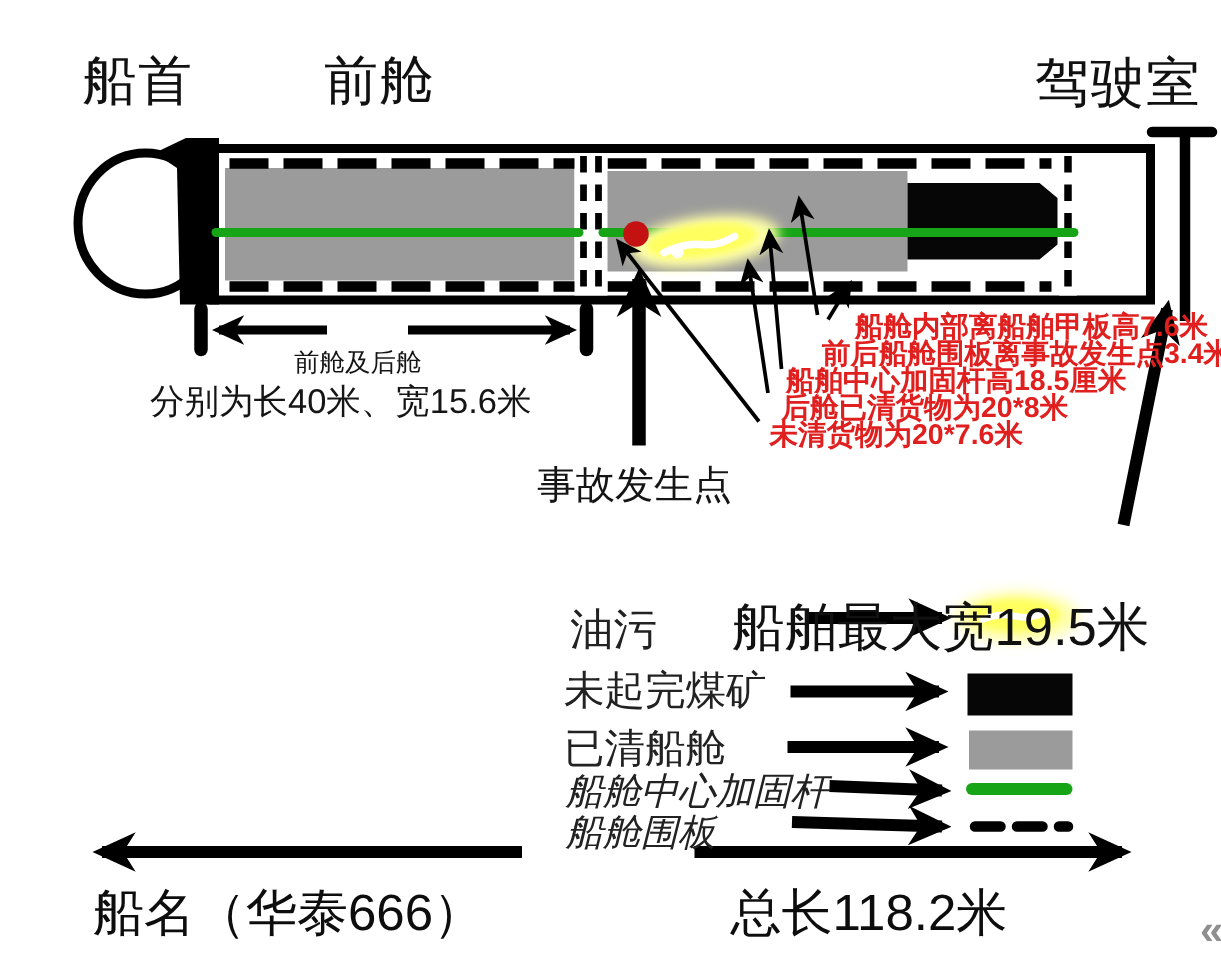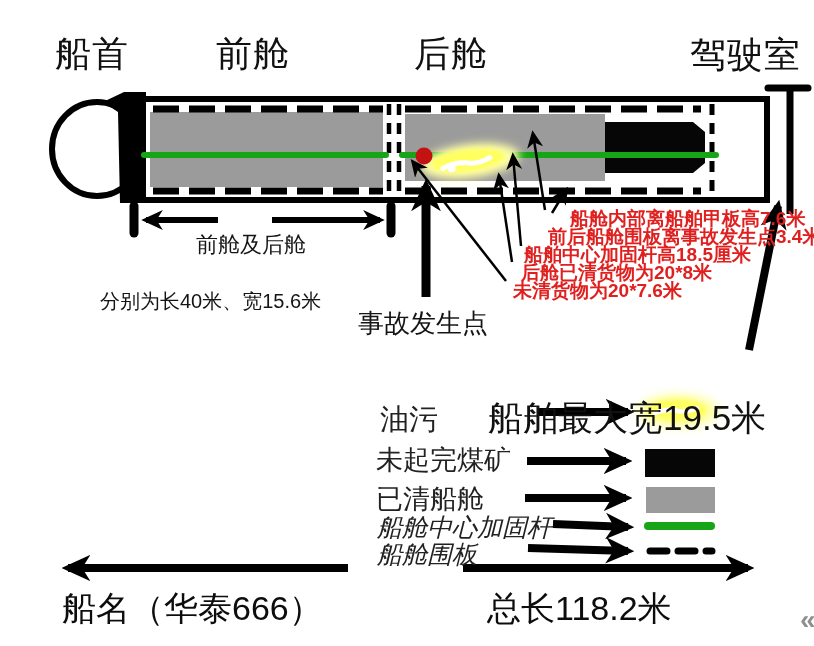--- a/index.html
+++ b/index.html
@@ -4,22 +4,22 @@
 <style>
   html,body{margin:0;padding:0;background:#fff;}
   #stage{
     position:relative;width:814px;height:646px;background:#ffffff;
     overflow:hidden;
     font-family:"Liberation Sans","DejaVu Sans",sans-serif;
     color:#141414;
   }
   .abs{position:absolute;white-space:nowrap;}
   .hdr{font-size:36px;font-weight:500;letter-spacing:1px;color:#111;}
-  .dim1{font-size:22px;color:#151515;}
-  .dim2{font-size:20px;color:#151515;margin-top:36px;}
+  .dim1{font-size:17px;color:#151515;}
+  .dim2{font-size:23px;color:#151515;}
   .red-note{font-size:19px;font-weight:700;color:#e01f1f;line-height:1;}
   .accident{font-size:26px;color:#151515;}
   .maxw{font-size:35px;font-weight:500;color:#111;}
   .leg-s{font-size:29px;color:#222;}
   .leg-m{font-size:27px;color:#222;}
   .leg-n{font-size:25px;color:#222;font-style:italic;}
   .foot{font-size:34px;font-weight:500;color:#0d0d0d;}
   .corner{font-size:28px;color:#8f8f8f;font-weight:700;}
   svg{position:absolute;left:0;top:0;}
 </style>
@@ -109,21 +109,20 @@
     <rect x="646" y="487" width="69" height="26" fill="#9b9b9b"></rect>
     <line x1="648" y1="526" x2="711" y2="526" stroke="#17a517" stroke-width="8" stroke-linecap="round"></line>
     <line x1="650" y1="551" x2="712" y2="551" stroke="#000" stroke-width="7" stroke-dasharray="17 11" stroke-linecap="round"></line>
 
     <line x1="348" y1="568" x2="68" y2="568" stroke="#000" stroke-width="8" marker-end="url(#mBig)"></line>
     <line x1="463" y1="568" x2="748" y2="568" stroke="#000" stroke-width="8" marker-end="url(#mBig)"></line>
   </svg>
 
   <div class="abs hdr" style="left:55px;top:30px;">船首</div>
   <div class="abs hdr" style="left:216px;top:30px;">前舱</div>
-  <div class="abs hdr" style="left:414px;top:30px;">后舱</div>
   <div class="abs hdr" style="left:690px;top:31px;">驾驶室</div>
 
   <div class="abs dim1" style="left:196px;top:230px;">前舱及后舱</div>
   <div class="abs dim2" style="left:100px;top:252px;">分别为长40米、宽15.6米</div>
 
   <div class="abs red-note" style="left:570px;top:209px;">船舱内部离船舶甲板高7.6米</div>
   <div class="abs red-note" style="left:548px;top:227px;">前后船舱围板离事故发生点3.4米</div>
   <div class="abs red-note" style="left:524px;top:245px;">船舶中心加固杆高18.5厘米</div>
   <div class="abs red-note" style="left:521px;top:263px;">后舱已清货物为20*8米</div>
   <div class="abs red-note" style="left:513px;top:281px;">未清货物为20*7.6米</div>

